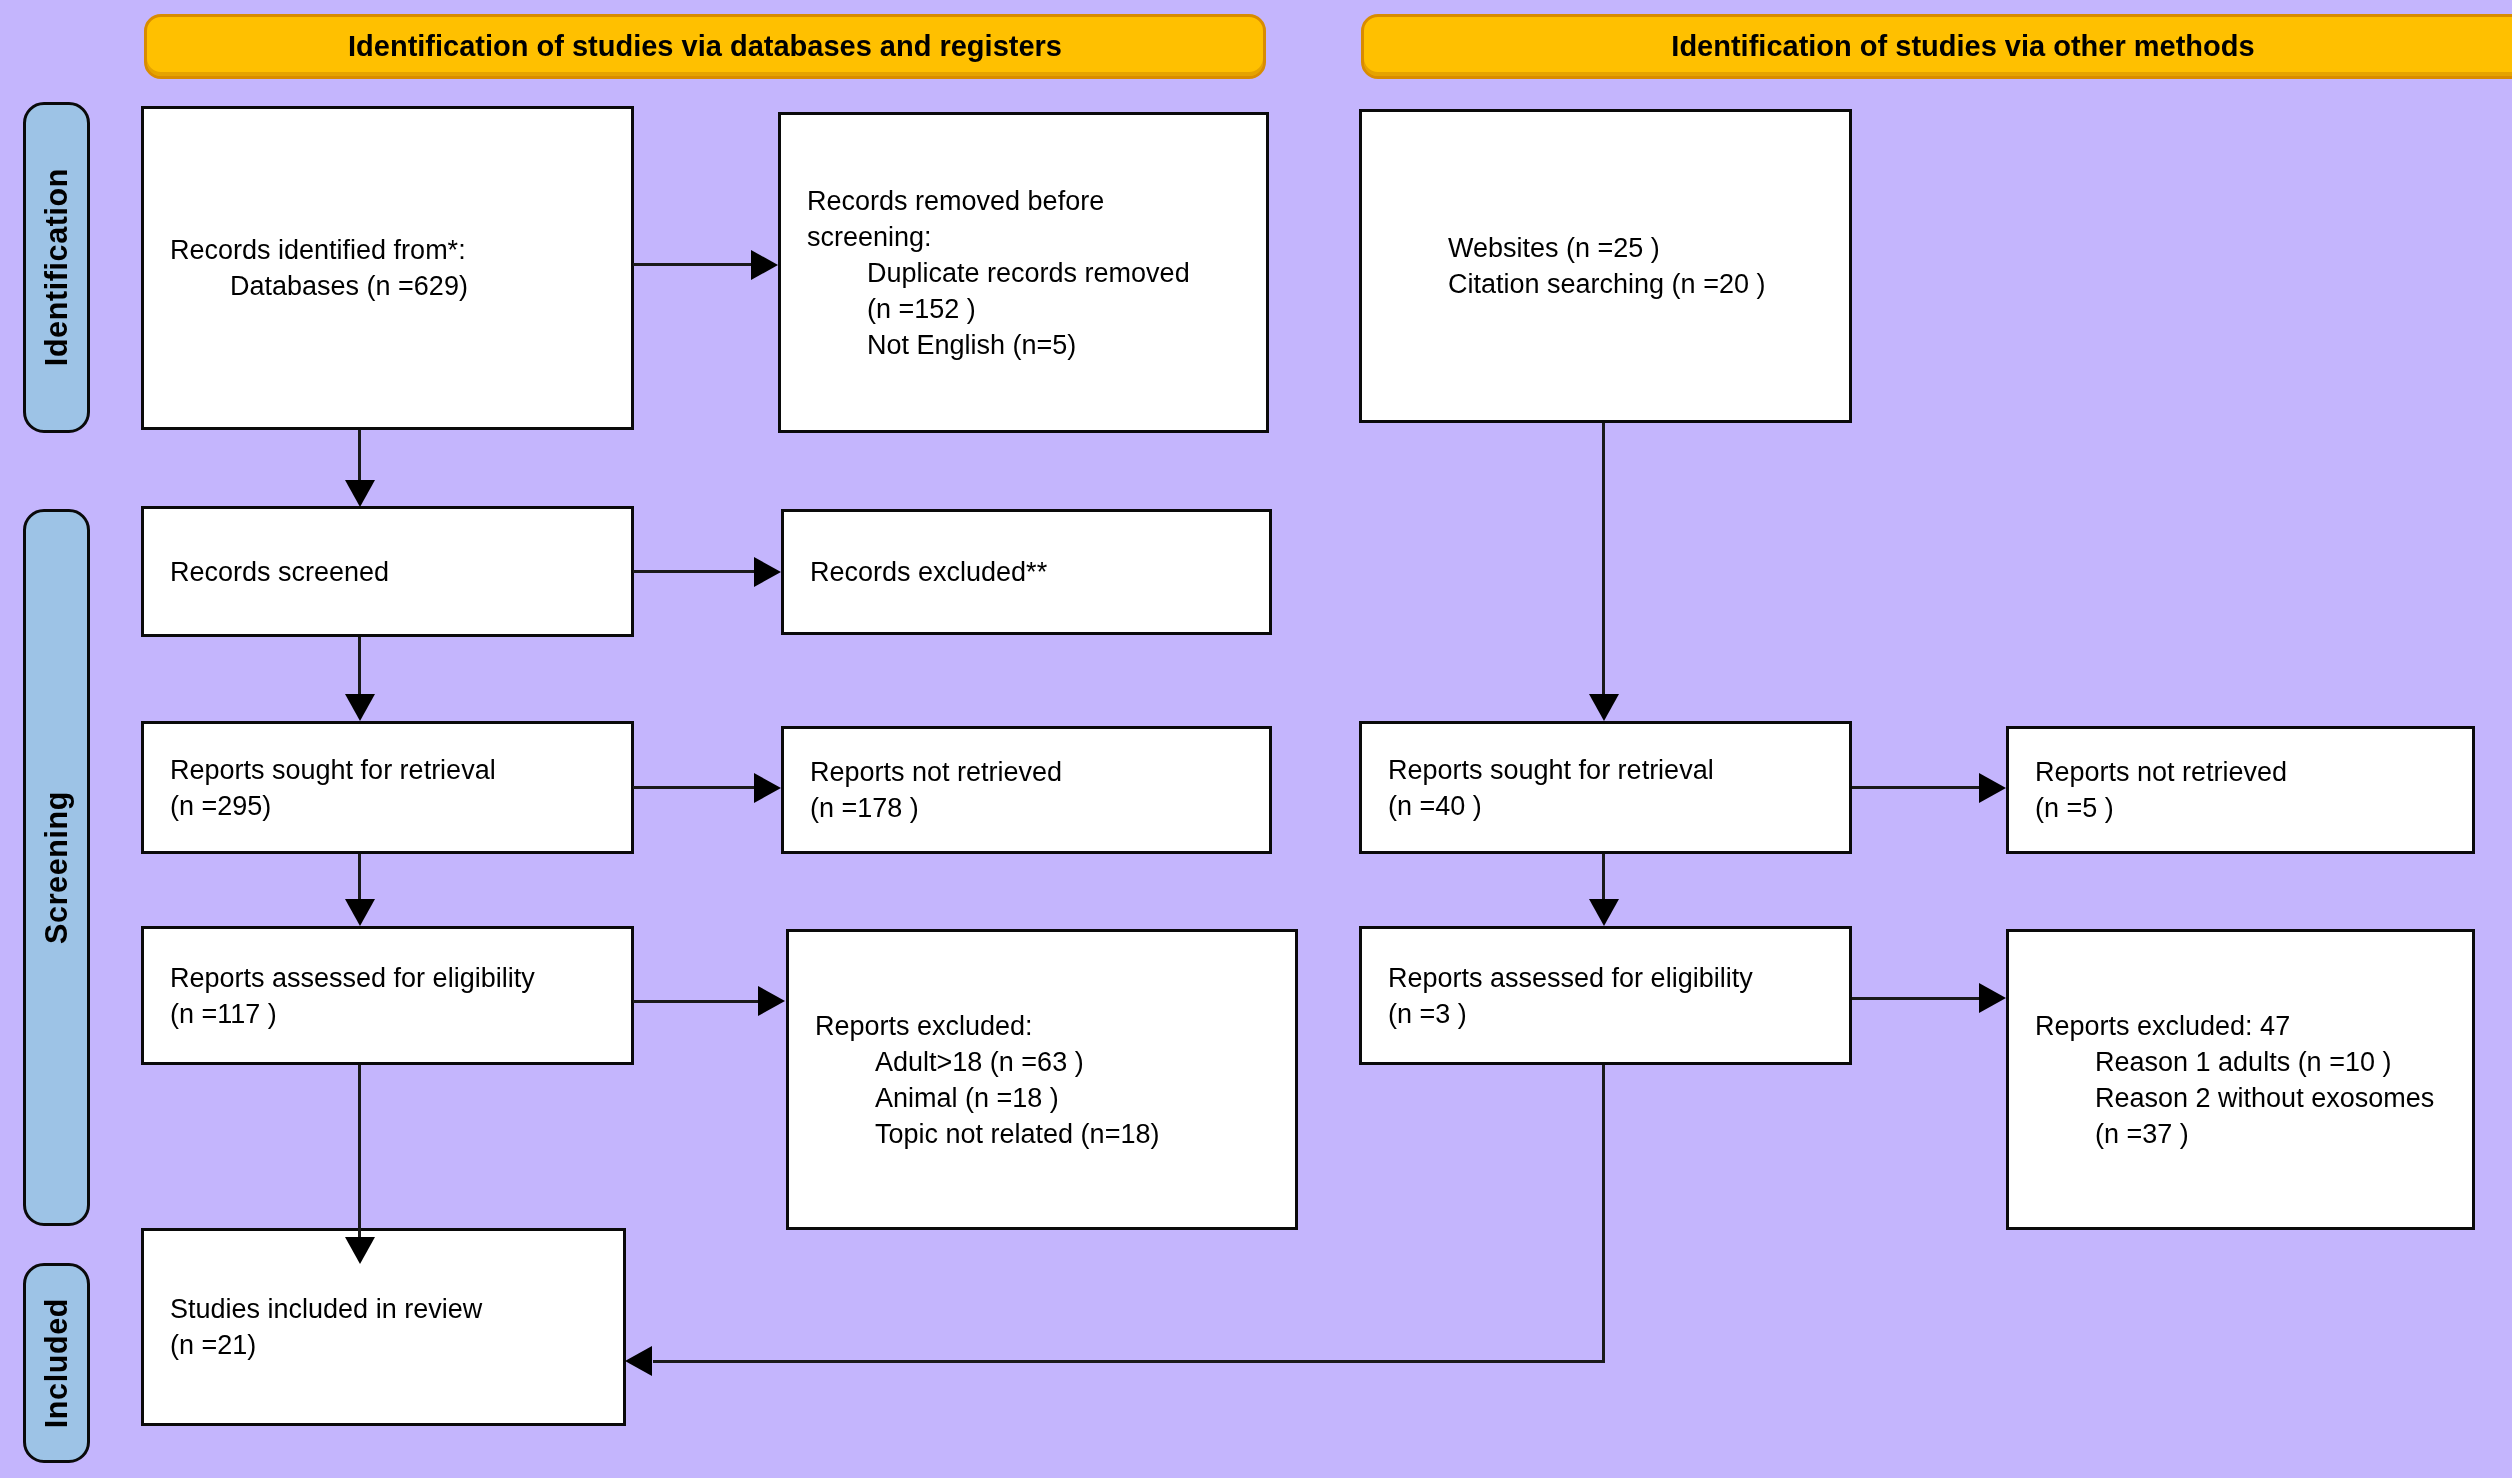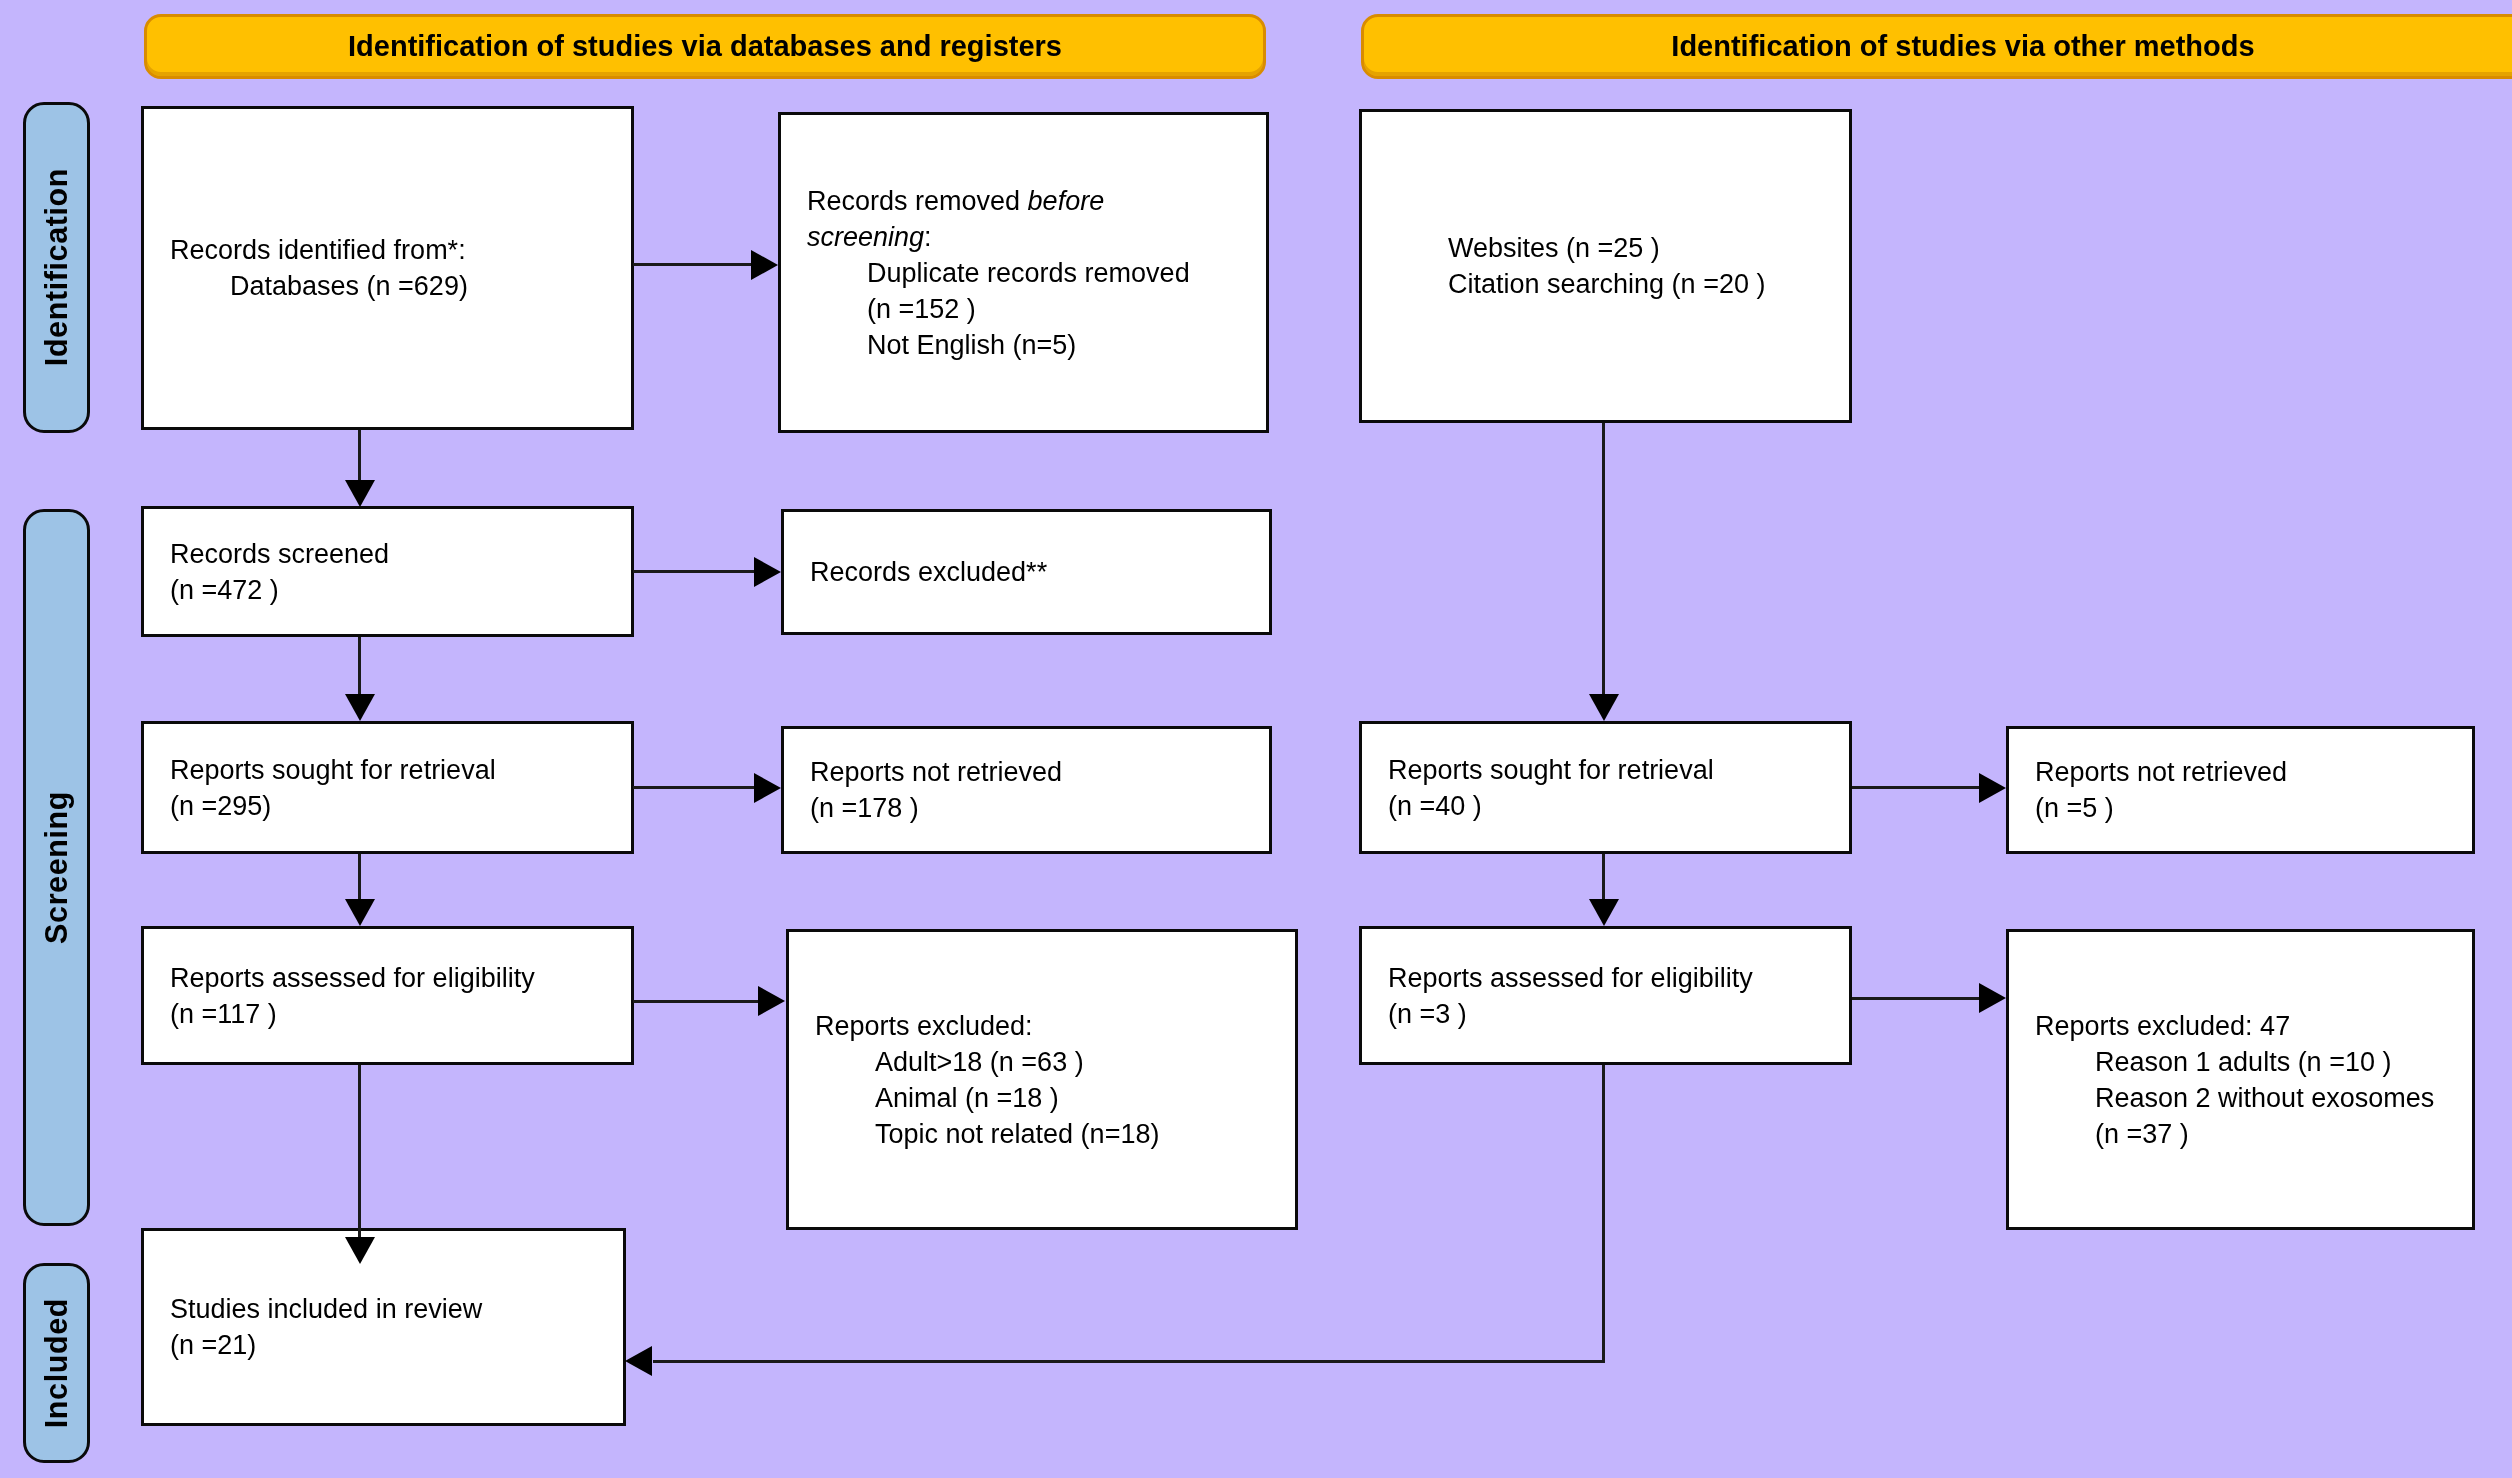--- a/index.html
+++ b/index.html
@@ -20,21 +20,21 @@
   .stage .vlabel{
     writing-mode:vertical-rl;transform:rotate(180deg);
     font-weight:bold;font-size:30.5px;letter-spacing:0.6px;white-space:nowrap;
   }
   .box{
     position:absolute;background:#ffffff;border:3.9px solid #0a0a0a;box-sizing:border-box;
     display:flex;flex-direction:column;justify-content:center;
     font-size:27px;line-height:36px;padding:9px 11.7px 9px 26px;
   }
   .box .indent{margin-left:60px;}
-  .it{font-style:italic;}
+  .it{}
   .hline,.vline{position:absolute;background:#1a1a1a;}
   .hline{height:3.2px;}
   .vline{width:3.2px;}
   .head{position:absolute;width:0;height:0;}
   .head-right{border-left:27px solid #000;border-top:15px solid transparent;border-bottom:15px solid transparent;}
   .head-left{border-right:27px solid #000;border-top:15px solid transparent;border-bottom:15px solid transparent;}
   .head-down{border-top:27px solid #000;border-left:15px solid transparent;border-right:15px solid transparent;}
 </style>
 </head>
 <body>
@@ -71,21 +71,20 @@
     <div class="indent">Not English (n=5)</div>
   </div>
 
   <div class="box" style="left:1359px;top:109px;width:493px;height:314px;">
     <div class="indent">Websites (n =25 )</div>
     <div class="indent">Citation searching (n =20 )</div>
   </div>
 
   <div class="box" style="left:141px;top:506px;width:493px;height:131px;">
     <div>Records screened</div>
-    <div>(n =472 )</div>
   </div>
 
   <div class="box" style="left:781px;top:509px;width:491px;height:126px;">
     <div>Records excluded**</div>
   </div>
 
   <div class="box" style="left:141px;top:721px;width:493px;height:133px;">
     <div>Reports sought for retrieval</div>
     <div>(n =295)</div>
   </div>

